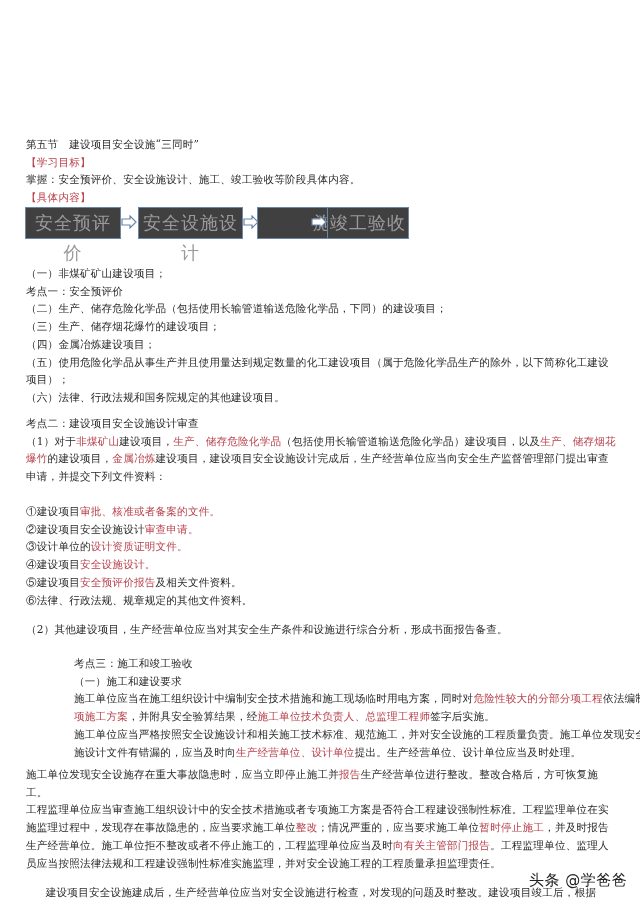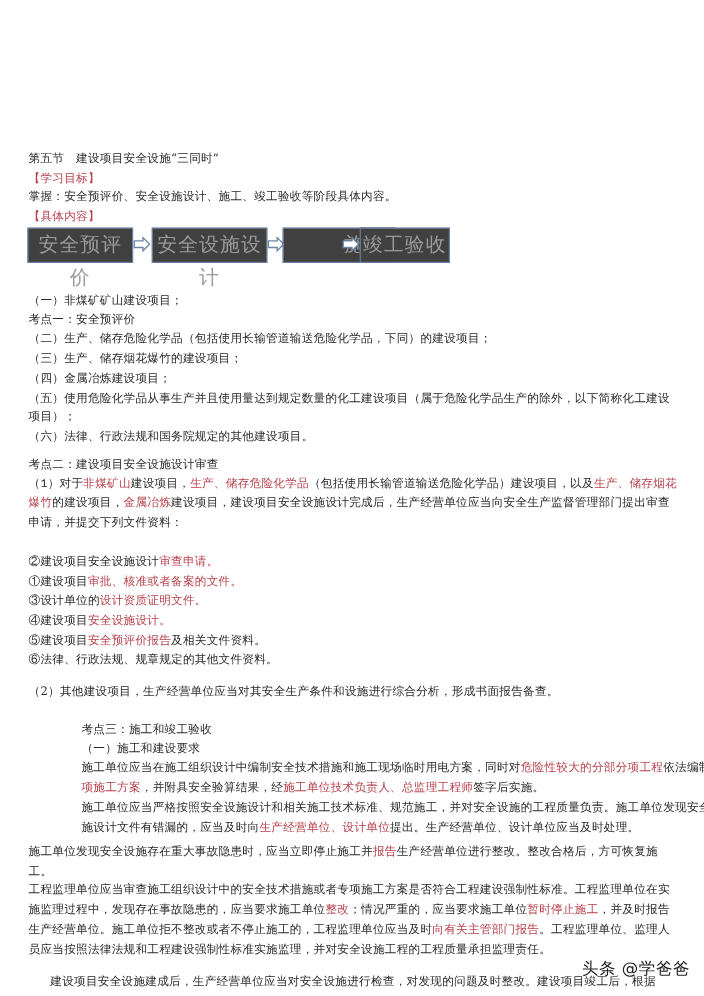--- a/index.html
+++ b/index.html
@@ -48,30 +48,30 @@
   <div class="blk" style="top:265px;">
     <p class="p">（一）非煤矿矿山建设项目；</p>
     <p class="p">考点一：安全预评价</p>
     <p class="p">（二）生产、储存危险化学品（包括使用长输管道输送危险化学品，下同）的建设项目；</p>
     <p class="p">（三）生产、储存烟花爆竹的建设项目；</p>
     <p class="p">（四）金属冶炼建设项目；</p>
     <p class="p">（五）使用危险化学品从事生产并且使用量达到规定数量的化工建设项目（属于危险化学品生产的除外，以下简称化工建设项目）；</p>
     <p class="p">（六）法律、行政法规和国务院规定的其他建设项目。</p>
   </div>
 
-  <div class="blk" style="top:415px;font-family:Liberation Mono, monospace;">
+  <div class="blk" style="top:415px;">
     <p class="p">考点二：建设项目安全设施设计审查</p>
     <p class="p">
       <span>（1）对于</span><span class="red">非煤矿山</span><span>建设项目，</span><span class="red">生产、储存危险化学品</span><span>（包括使用长输管道输送危险化学品）建设项目，以及</span><span class="red">生产、储存烟花爆竹</span><span>的建设项目，</span><span class="red">金属冶炼</span><span>建设项目，建设项目安全设施设计完成后，生产经营单位应当向安全生产监督管理部门提出审查申请，并提交下列文件资料：</span>
     </p>
   </div>
 
   <div class="blk" style="top:503px;">
+    <p class="p"><span>①建设项目</span><span class="red">审批、核准或者备案的文件。</span><span></span></p>
     <p class="p"><span>②建设项目安全设施设计</span><span class="red">审查申请。</span><span></span></p>
-    <p class="p"><span>①建设项目</span><span class="red">审批、核准或者备案的文件。</span><span></span></p>
     <p class="p"><span>③设计单位的</span><span class="red">设计资质证明文件。</span><span></span></p>
     <p class="p"><span>④建设项目</span><span class="red">安全设施设计。</span><span></span></p>
     <p class="p"><span>⑤建设项目</span><span class="red">安全预评价报告</span><span>及相关文件资料。</span></p>
     <p class="p"><span>⑥法律、行政法规、规章规定的其他文件资料。</span><span class="red"></span><span></span></p>
   </div>
 
   <div class="blk" style="top:621px;">（2）其他建设项目，生产经营单位应当对其安全生产条件和设施进行综合分析，形成书面报告备查。</div>
 
   <div class="blk" style="top:655px;margin-left:48px;">
     <p class="p">考点三：施工和竣工验收</p>

